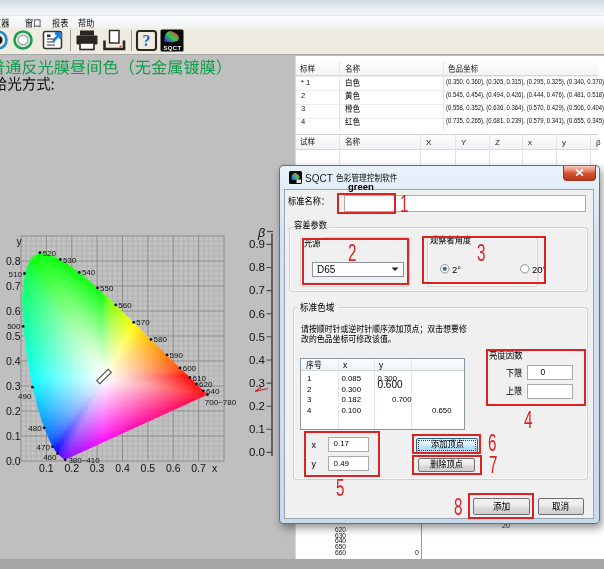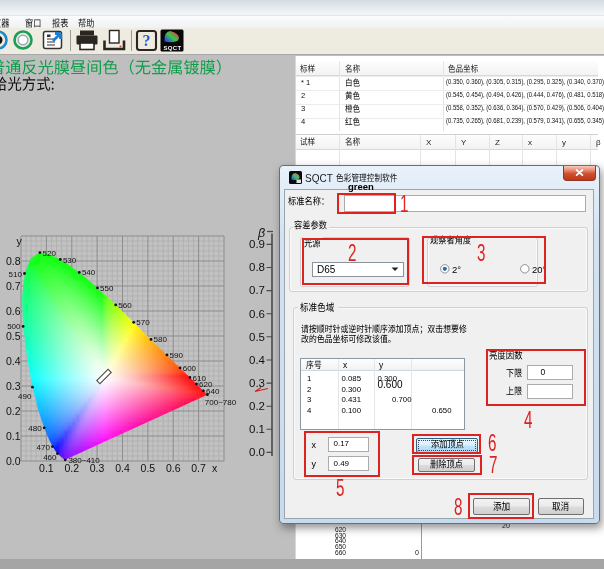--- a/index.html
+++ b/index.html
@@ -1869,21 +1869,21 @@
     </svg>
     <div class="t" style="left:343px;top:359.5px;font-size:8.5px;color:#000;">x</div>
     <div class="t" style="left:379px;top:359.5px;font-size:8.5px;color:#000;">y</div>
     <div class="t" style="left:307px;top:373.8px;font-size:7.8px;color:#000;">1</div>
     <div class="t" style="left:341.5px;top:373.8px;font-size:7.8px;color:#000;">0.085</div>
     <div class="t" style="left:377.5px;top:373.8px;font-size:7.8px;color:#000;">0.300</div>
     <div class="t" style="left:307px;top:384.5px;font-size:7.8px;color:#000;">2</div>
     <div class="t" style="left:341.5px;top:384.5px;font-size:7.8px;color:#000;">0.300</div>
     <div class="t" style="left:377.5px;top:379px;font-size:10px;color:#000;">0.600</div>
     <div class="t" style="left:307px;top:395.2px;font-size:7.8px;color:#000;">3</div>
-    <div class="t" style="left:341.5px;top:395.2px;font-size:7.8px;color:#000;">0.431</div>
+    <div class="t" style="left:341.5px;top:395.2px;font-size:7.8px;color:#000;">0.182</div>
     <div class="t" style="left:392px;top:395.2px;font-size:7.8px;color:#000;">0.700</div>
     <div class="t" style="left:307px;top:405.9px;font-size:7.8px;color:#000;">4</div>
     <div class="t" style="left:341.5px;top:405.9px;font-size:7.8px;color:#000;">0.100</div>
     <div class="t" style="left:388px;top:405.9px;font-size:7.8px;color:#000;margin-left:44px;">0.650</div>
     <svg style="position:absolute;left:489px;top:350px;overflow:visible" width="35" height="13">
       <g transform="translate(0,8.8) scale(0.008400,-0.010000)" fill="#000">
         <path transform="translate(0,0)" d="M78 368V202H150V308H846V202H920V368ZM276 571H727V485H276ZM201 625V431H805V625ZM304 240C296 79 263 17 59 -17C74 -32 93 -61 99 -80C299 -41 358 29 376 176H615V31C615 -42 636 -64 721 -64C737 -64 824 -64 842 -64C909 -64 930 -34 937 83C917 88 885 99 870 111C866 16 861 2 833 2C815 2 745 2 732 2C700 2 694 6 694 31V240ZM435 830C451 804 467 772 479 746H60V682H938V746H563C553 775 530 816 509 846Z"></path>
         <path transform="translate(1000,0)" d="M386 644V557H225V495H386V329H775V495H937V557H775V644H701V557H458V644ZM701 495V389H458V495ZM757 203C713 151 651 110 579 78C508 111 450 153 408 203ZM239 265V203H369L335 189C376 133 431 86 497 47C403 17 298 -1 192 -10C203 -27 217 -56 222 -74C347 -60 469 -35 576 7C675 -37 792 -65 918 -80C927 -61 946 -31 962 -15C852 -5 749 15 660 46C748 93 821 157 867 243L820 268L807 265ZM473 827C487 801 502 769 513 741H126V468C126 319 119 105 37 -46C56 -52 89 -68 104 -80C188 78 201 309 201 469V670H948V741H598C586 773 566 813 548 845Z"></path>
         <path transform="translate(2000,0)" d="M473 688C471 631 469 576 463 525H212V456H454C430 309 370 193 213 125C229 113 251 85 260 66C393 128 463 221 501 338C591 252 686 146 734 76L788 121C733 199 621 318 518 405L528 456H788V525H536C541 577 544 631 546 688ZM82 799V-79H153V-30H847V-79H920V799ZM153 34V731H847V34Z"></path>
         <path transform="translate(3000,0)" d="M443 821C425 782 393 723 368 688L417 664C443 697 477 747 506 793ZM88 793C114 751 141 696 150 661L207 686C198 722 171 776 143 815ZM410 260C387 208 355 164 317 126C279 145 240 164 203 180C217 204 233 231 247 260ZM110 153C159 134 214 109 264 83C200 37 123 5 41 -14C54 -28 70 -54 77 -72C169 -47 254 -8 326 50C359 30 389 11 412 -6L460 43C437 59 408 77 375 95C428 152 470 222 495 309L454 326L442 323H278L300 375L233 387C226 367 216 345 206 323H70V260H175C154 220 131 183 110 153ZM257 841V654H50V592H234C186 527 109 465 39 435C54 421 71 395 80 378C141 411 207 467 257 526V404H327V540C375 505 436 458 461 435L503 489C479 506 391 562 342 592H531V654H327V841ZM629 832C604 656 559 488 481 383C497 373 526 349 538 337C564 374 586 418 606 467C628 369 657 278 694 199C638 104 560 31 451 -22C465 -37 486 -67 493 -83C595 -28 672 41 731 129C781 44 843 -24 921 -71C933 -52 955 -26 972 -12C888 33 822 106 771 198C824 301 858 426 880 576H948V646H663C677 702 689 761 698 821ZM809 576C793 461 769 361 733 276C695 366 667 468 648 576Z"></path>

